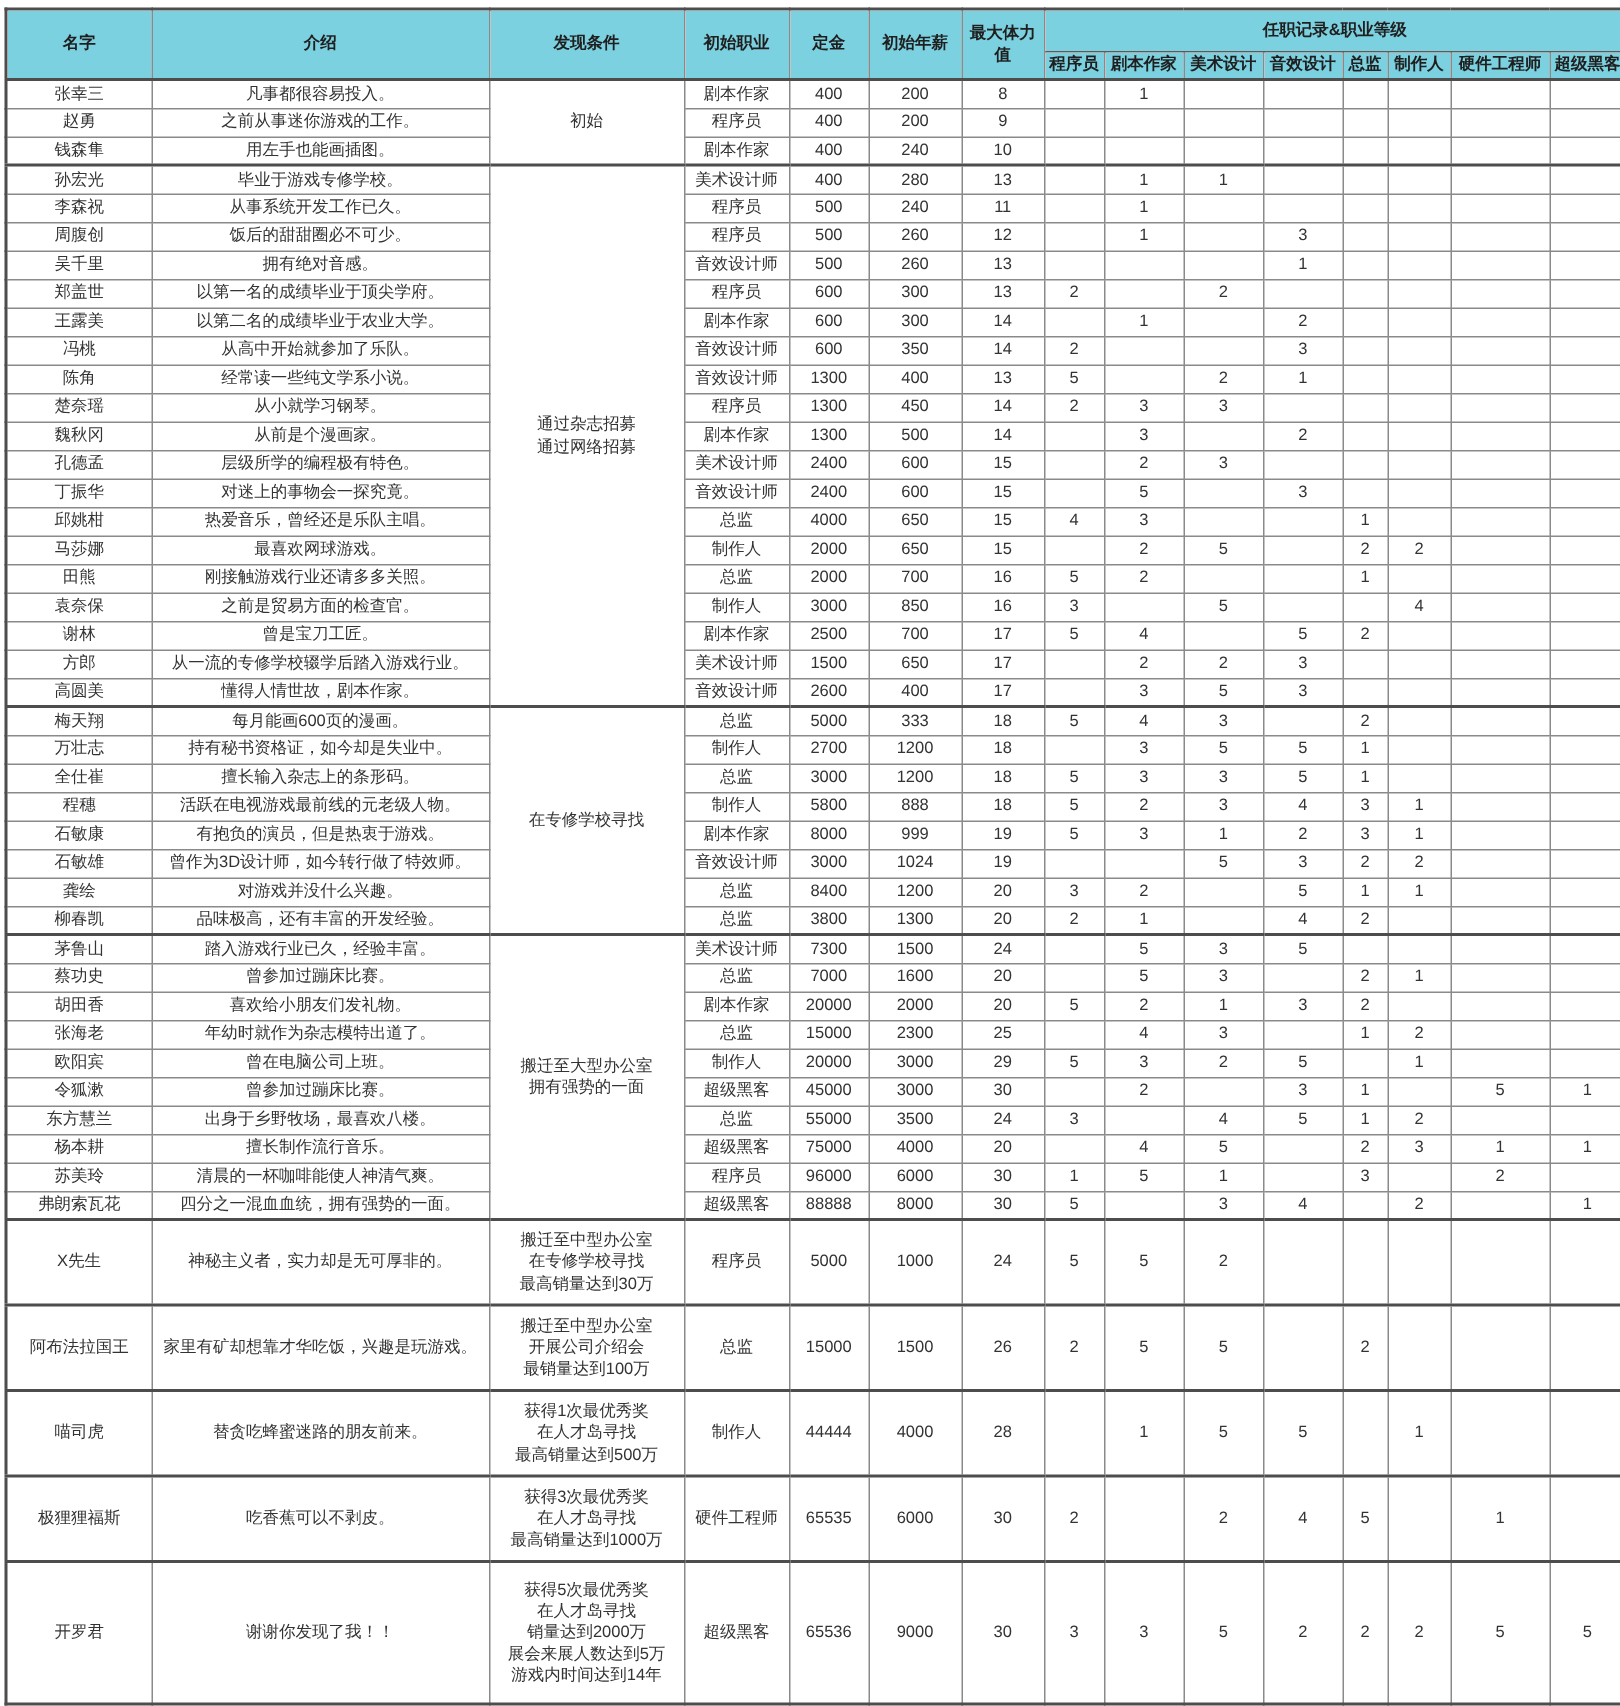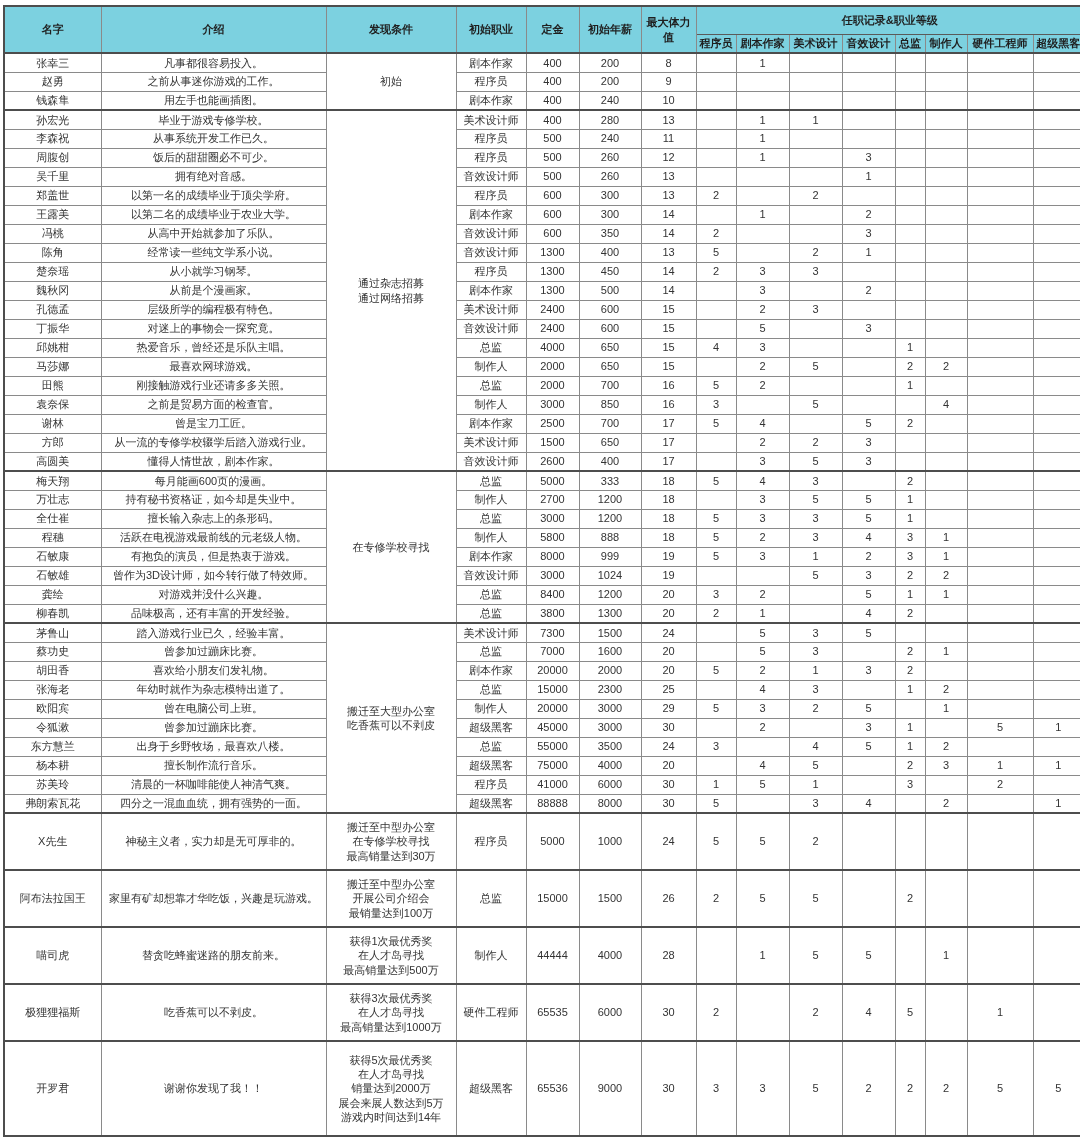--- a/index.html
+++ b/index.html
@@ -543,21 +543,21 @@
           <td class="lvl">4</td>
           <td class="lvl">2</td>
           <td class="lvl"></td>
           <td class="lvl"></td>
           <td class="lvl"></td>
         </tr>
         <tr class="group-start">
           <td class="name">茅鲁山</td>
           <td class="intro">踏入游戏行业已久，经验丰富。</td>
           <td class="cond" rowspan="10">搬迁至大型办公室
-吃香蕉可以不剥皮</td>
+拥有强势的一面</td>
           <td class="job">美术设计师</td>
           <td class="num">7300</td>
           <td class="num">1500</td>
           <td class="num">24</td>
           <td class="lvl"></td>
           <td class="lvl">5</td>
           <td class="lvl">3</td>
           <td class="lvl">5</td>
           <td class="lvl"></td>
           <td class="lvl"></td>
@@ -673,21 +673,21 @@
           <td class="lvl"></td>
           <td class="lvl">2</td>
           <td class="lvl">3</td>
           <td class="lvl">1</td>
           <td class="lvl">1</td>
         </tr>
         <tr>
           <td class="name">苏美玲</td>
           <td class="intro">清晨的一杯咖啡能使人神清气爽。</td>
           <td class="job">程序员</td>
-          <td class="num">41000</td>
+          <td class="num">96000</td>
           <td class="num">6000</td>
           <td class="num">30</td>
           <td class="lvl">1</td>
           <td class="lvl">5</td>
           <td class="lvl">1</td>
           <td class="lvl"></td>
           <td class="lvl">3</td>
           <td class="lvl"></td>
           <td class="lvl">2</td>
           <td class="lvl"></td>

